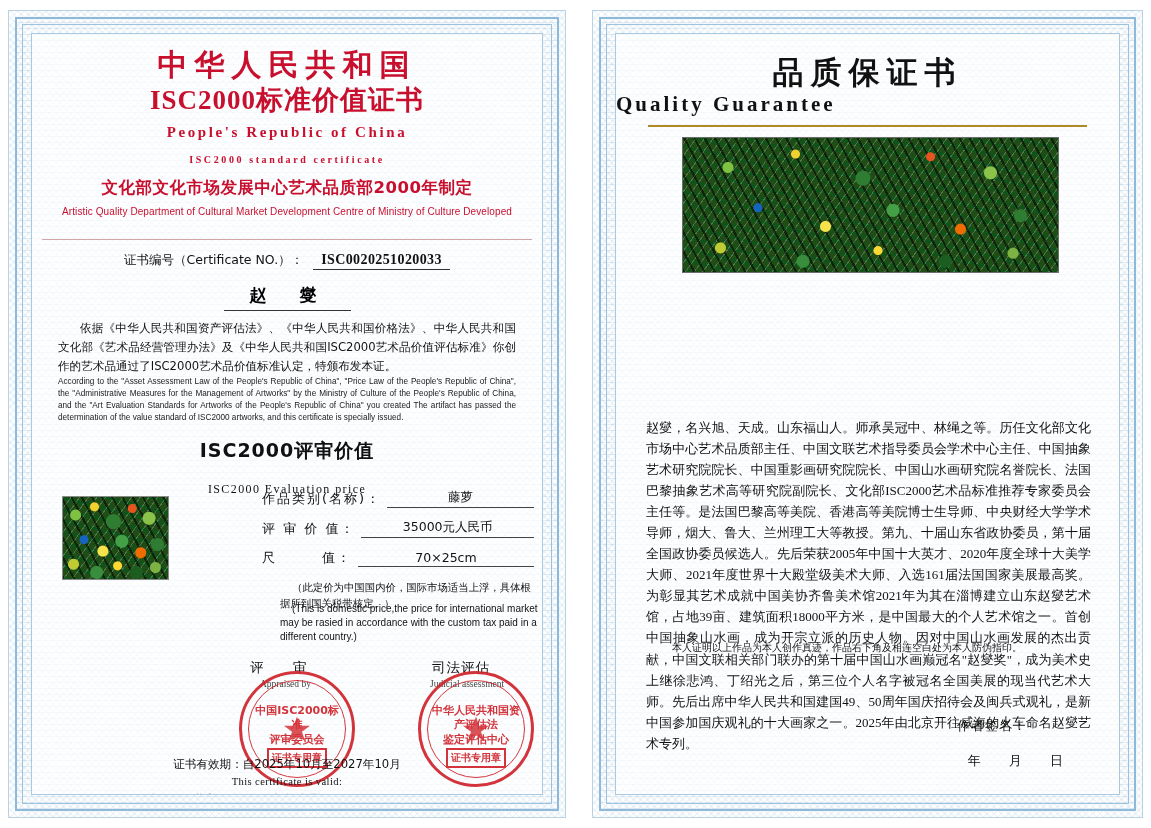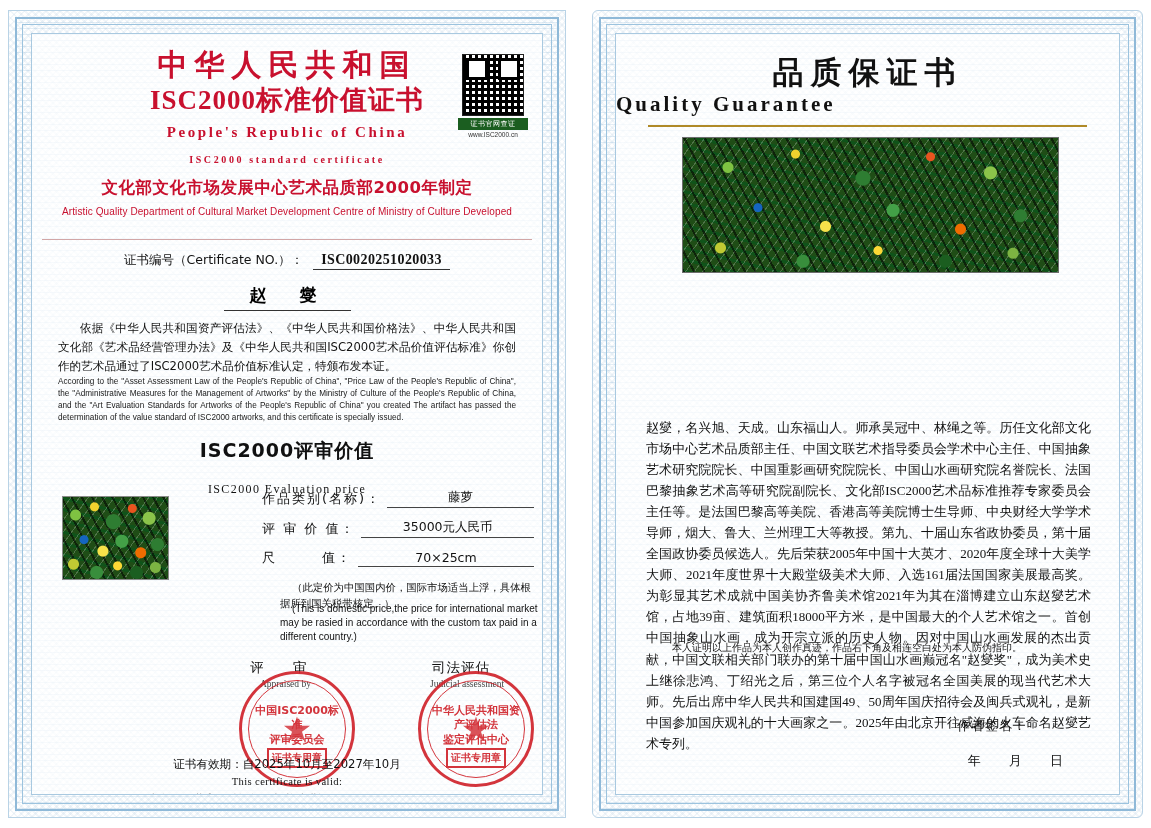--- a/index.html
+++ b/index.html
@@ -26,21 +26,21 @@
     top: 10px;
     height: 808px;
     background:
       repeating-linear-gradient(135deg, rgba(180,205,225,0.18) 0 2px, rgba(255,255,255,0) 2px 5px),
       repeating-linear-gradient(45deg, rgba(180,205,225,0.18) 0 2px, rgba(255,255,255,0) 2px 5px),
       #ffffff;
     border: 1px solid #b9d3e6;
     box-sizing: border-box;
   }
   .cert-left  { left: 8px;  width: 558px; text-decoration: underline; }
-  .cert-right { left: 592px; width: 551px; border-radius: 6px; }
+  .cert-right { left: 592px; width: 551px; }
 
   .guilloche {
     position: absolute;
     left: 6px; top: 6px; right: 6px; bottom: 6px;
     border: 2px solid #8fb9d8;
     box-sizing: border-box;
     background:
       repeating-linear-gradient(0deg, rgba(143,185,216,0.25) 0 1px, rgba(255,255,255,0) 1px 6px);
   }
   .guilloche::after {
@@ -491,25 +491,20 @@
 
       <div class="l-head">
         <div class="t-cn-main">中华人民共和国</div>
         <div class="t-isc-main">ISC2000标准价值证书</div>
         <div class="t-en1">People's Republic of China</div>
         <div class="t-en2">ISC2000 standard certificate</div>
         <div class="t-dept">文化部文化市场发展中心艺术品质部2000年制定</div>
         <div class="t-dept-en">Artistic Quality Department of Cultural Market Development Centre of Ministry of Culture Developed</div>
       </div>
 
-      <div class="qr-wrap">
-        <div class="qr"></div>
-        <div class="qr-badge">证书官网查证</div>
-        <div class="qr-url">www.ISC2000.cn</div>
-      </div>
 
       <div class="hr-red"></div>
 
       <div class="row-certno">
         <span>证书编号（Certificate NO.）：</span>
         <span class="certno-val">ISC0020251020033</span>
       </div>
 
       <div class="row-name">
         <span class="name-val">赵　燮</span>

